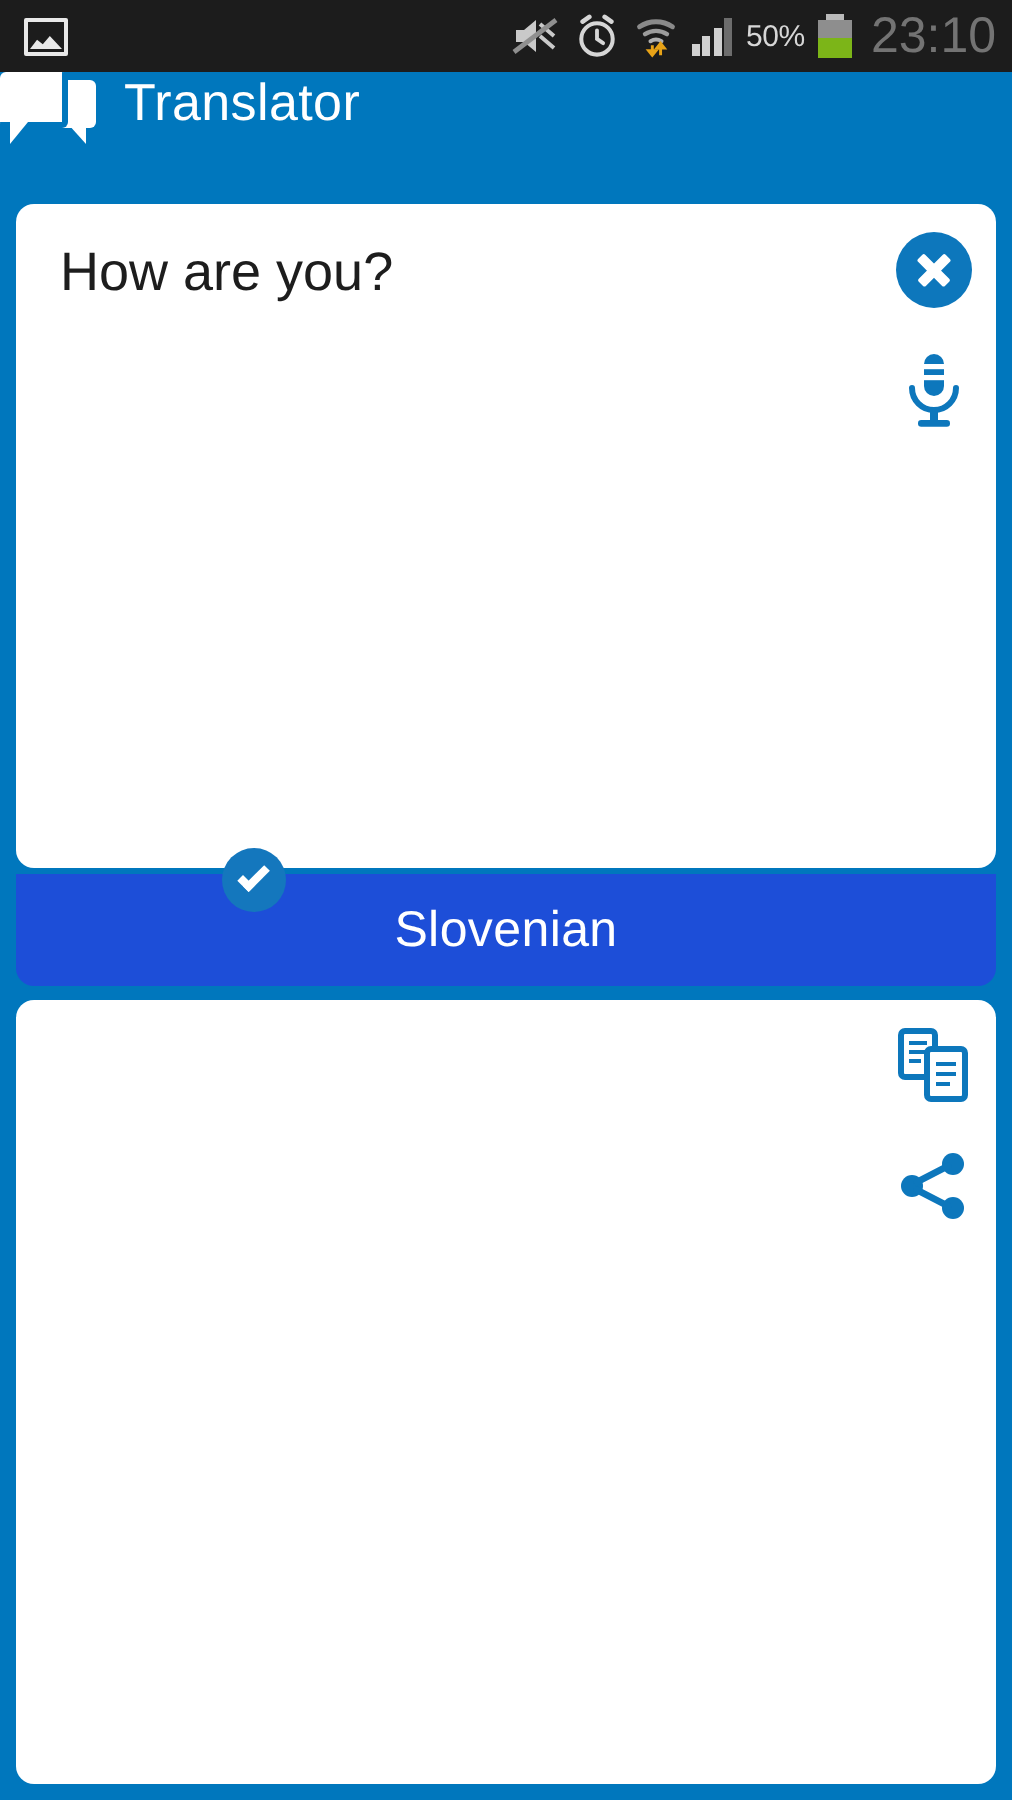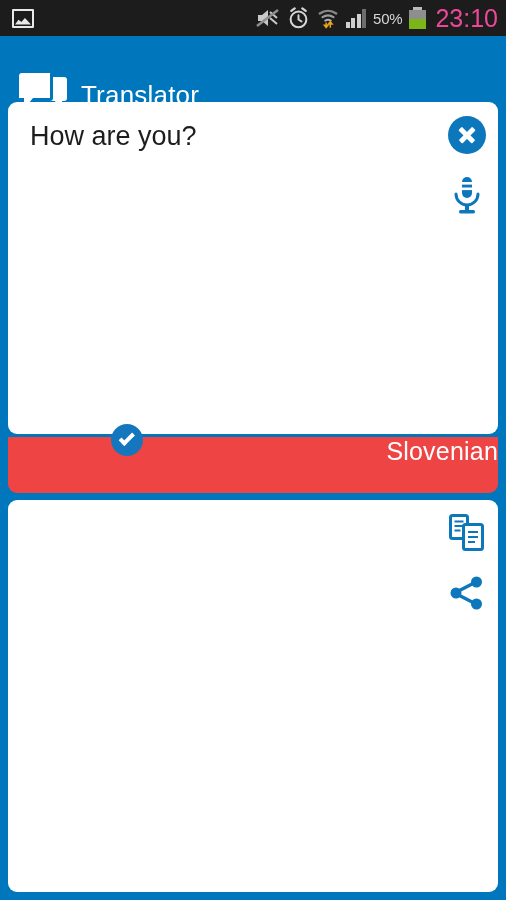--- a/index.html
+++ b/index.html
@@ -22,34 +22,34 @@
   .gallery-icon {
     width:22px; height:19px; border:2px solid #e8e8e8; border-radius:1px;
     position:relative; overflow:hidden; background:#1c1c1c;
   }
   .gallery-icon::after{
     content:""; position:absolute; left:1px; bottom:1px; width:16px; height:8px;
     background:#e8e8e8;
     clip-path: polygon(0% 100%, 22% 42%, 40% 70%, 62% 18%, 100% 100%);
   }
   .sb-pct { color:#d6d6d6; font-size:15px; letter-spacing:-0.2px; }
-  .sb-clock { color:#ec4899; font-size:25px; letter-spacing:0px; margin-left:2px; }
+  .sb-clock { color:#737373; font-size:25px; letter-spacing:0px; margin-left:2px; }
   .battery { position:relative; width:17px; height:22px; }
   .battery .cap { position:absolute; top:0; left:4px; width:9px; height:3px; background:#b9b9b9; }
   .battery .body { position:absolute; top:3px; left:0; width:17px; height:19px; background:#8e8e8e; }
   .battery .fill { position:absolute; bottom:0; left:0; width:17px; height:10px; background:#7cb518; }
   .sigbars { display:flex; align-items:flex-end; gap:1.5px; height:20px; }
   .sigbars i { display:block; width:4px; background:#d0d0d0; }
   .sigbars i.b1{height:6px;} .sigbars i.b2{height:10px;}
   .sigbars i.b3{height:14px;} .sigbars i.b4{height:19px; background:#6d6d6d;}
 
   
   .appbar {
-    position:absolute; top:47px; left:0; width:506px; height:64px;
-    display:flex; align-items:flex-end; padding-left:19px; gap:14px;
+    position:absolute; top:36px; left:0; width:506px; height:64px;
+    display:flex; align-items:flex-start; padding-left:0; gap:14px;
   }
   .bubbles { position:relative; width:48px; height:38px; }
   .bubbles .b-back {
     position:absolute; right:0; top:4px; width:30px; height:24px;
     background:#ffffff; border-radius:3px;
   }
   .bubbles .b-back::after{
     content:""; position:absolute; right:5px; bottom:-8px;
     border-left:9px solid transparent; border-right:0 solid transparent;
     border-top:10px solid #ffffff;
@@ -96,22 +96,22 @@
   .clear-btn::after { transform:translate(-50%,-50%) rotate(-45deg); }
 
   .mic-btn { width:38px; height:42px; position:relative; margin-top:4px; }
 
   .copy-btn { width:36px; height:38px; position:relative; }
   .share-btn { width:38px; height:38px; position:relative; margin-top:6px; }
 
   
   .lang-bar {
     position:absolute; left:8px; top:437px; width:490px; height:56px;
-    background:#ef4444; border-radius:0 0 9px 9px;
-    display:flex; align-items:flex-end;flex-direction:column;
+    background:#1d4ed8; border-radius:0 0 9px 9px;
+    display:flex; align-items:center;
   }
   .lang-item {
     flex:1; text-align:center; color:#ffffff; font-size:25px;
     position:relative; letter-spacing:0.2px;
   }
   .check-badge {
     position:absolute; left:111px; top:424px; width:32px; height:32px;
     border-radius:50%; background:#1477bd;
     display:flex; align-items:center; justify-content:center;
   }

